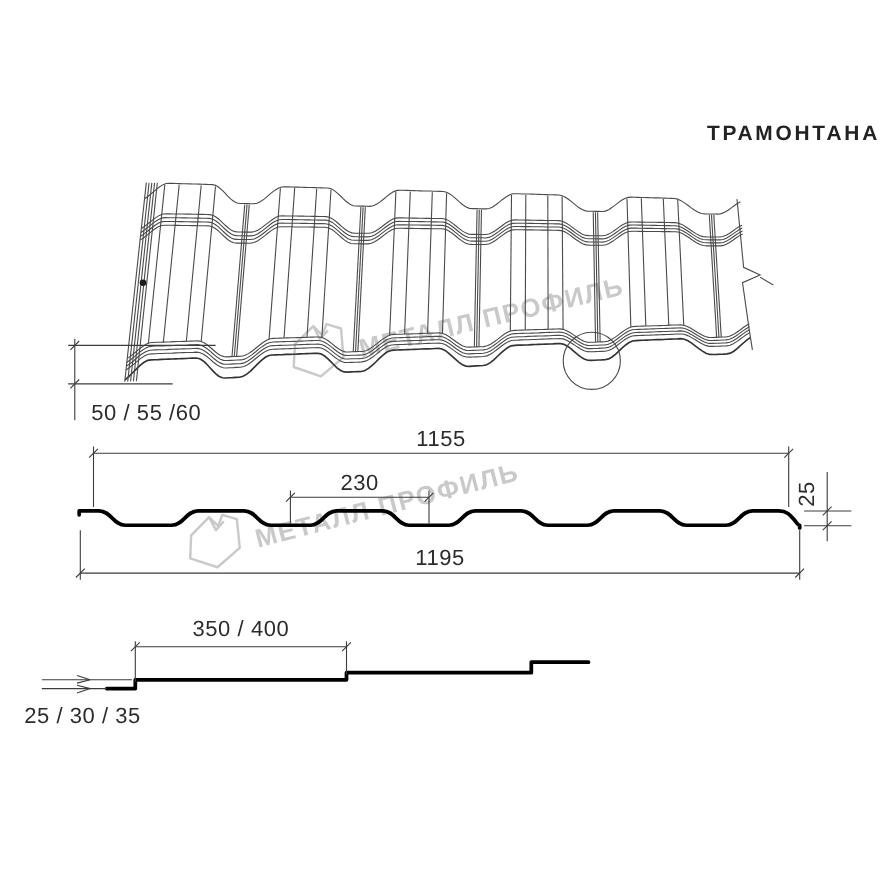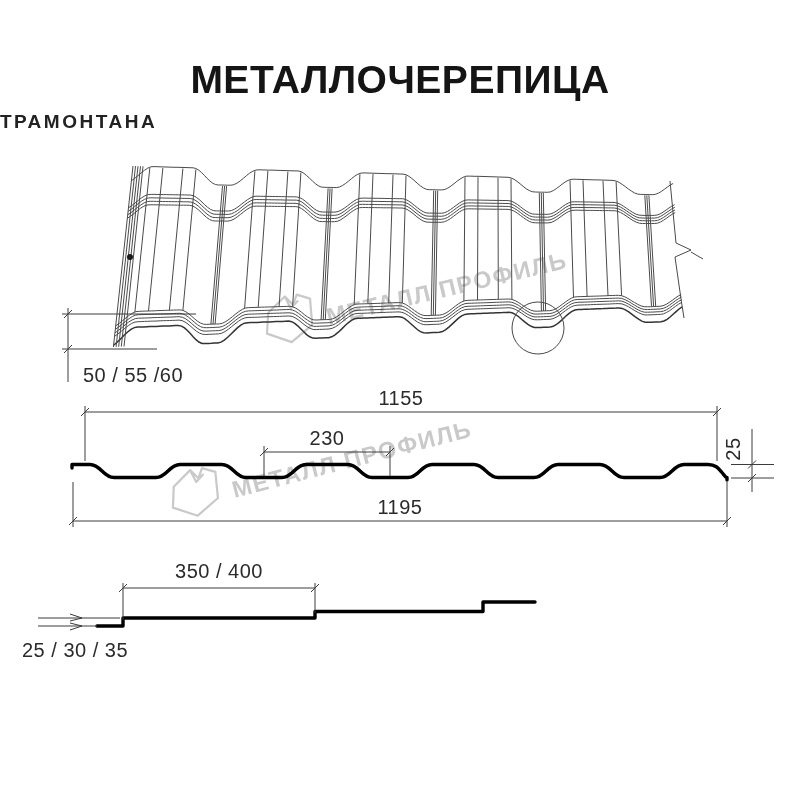--- a/index.html
+++ b/index.html
@@ -1,37 +1,36 @@
 <!DOCTYPE html>
 <html><head>
 <meta charset="utf-8">
 <style>
   html,body{margin:0;padding:0;background:#fff;}
   .page{position:relative;width:800px;height:800px;background:#fff;overflow:hidden;
         font-family:"Liberation Sans",sans-serif;}
   .title{position:absolute;left:0;top:58px;width:800px;text-align:center;
          font-size:39px;font-weight:800;letter-spacing:.5px;color:#151515;}
-  .subtitle{position:absolute;left:0;top:111px;width:800px;text-align:left;
+  .subtitle{position:absolute;left:0;top:111px;width:800px;text-align:right;
             font-size:19px;font-weight:600;letter-spacing:2.5px;color:#222;}
   svg{position:absolute;left:0;top:0;}
   .ln{stroke:#4a4a4a;stroke-width:1;fill:none;}
   .lnb{stroke:#333;stroke-width:1.5;fill:none;}
   .dimline{stroke:#3c3c3c;stroke-width:1;fill:none;}
   .profile{stroke:#000;stroke-width:3.4;fill:none;stroke-linejoin:round;stroke-linecap:round;}
   .dimtxt{font-family:"Liberation Sans",sans-serif;font-size:20px;fill:#2b2b2b;letter-spacing:.5px;}
   .wmtxt{font-family:"Liberation Sans",sans-serif;font-size:23.5px;font-weight:700;
          fill:#c9c9c9;letter-spacing:1.5px;}
   .wmlogo{stroke:#c9c9c9;stroke-width:2.2;fill:none;stroke-linejoin:round;}
 </style>
 </head>
 <body>
 
 <div class="page">
 
-  <div class="title">МЕТАЛЛОЧЕРЕПИЦА</div>
   <div class="subtitle">ТРАМОНТАНА</div>
 
   <svg width="800" height="800" viewBox="0 0 800 800">
 
     <g transform="translate(266,338) rotate(-13.5)">
       <path class="wmlogo" d="M2,-4 L8,-24 L28,-36 L34,-26 L40,-35 L52,-28 L48,-2 L24,10 Z M28,-36 L31,-23 L40,-29"></path>
       <text class="wmtxt" x="64" y="2">МЕТАЛЛ ПРОФИЛЬ</text>
     </g>
     <g transform="translate(172,512) rotate(-14.5)">
       <path class="wmlogo" d="M2,-4 L8,-24 L28,-36 L34,-26 L40,-35 L52,-28 L48,-2 L24,10 Z M28,-36 L31,-23 L40,-29"></path>

